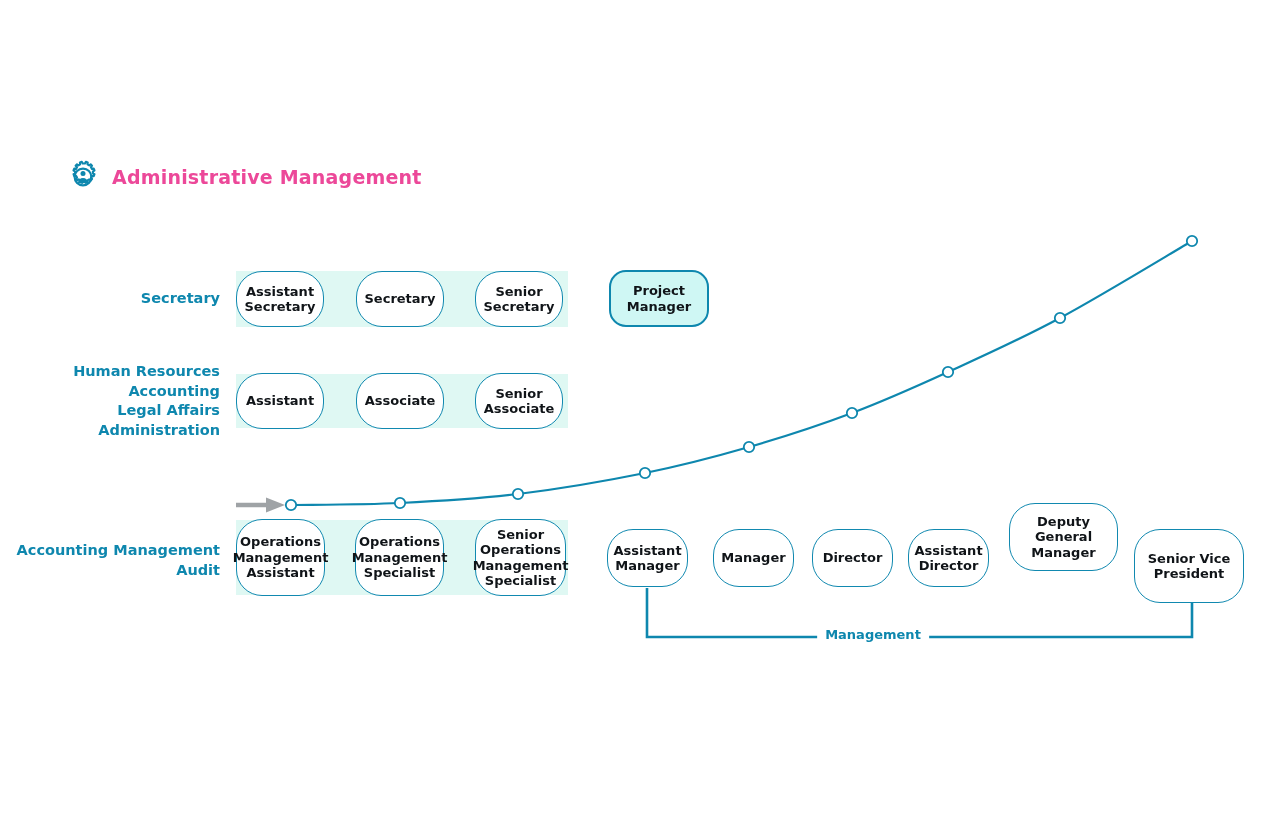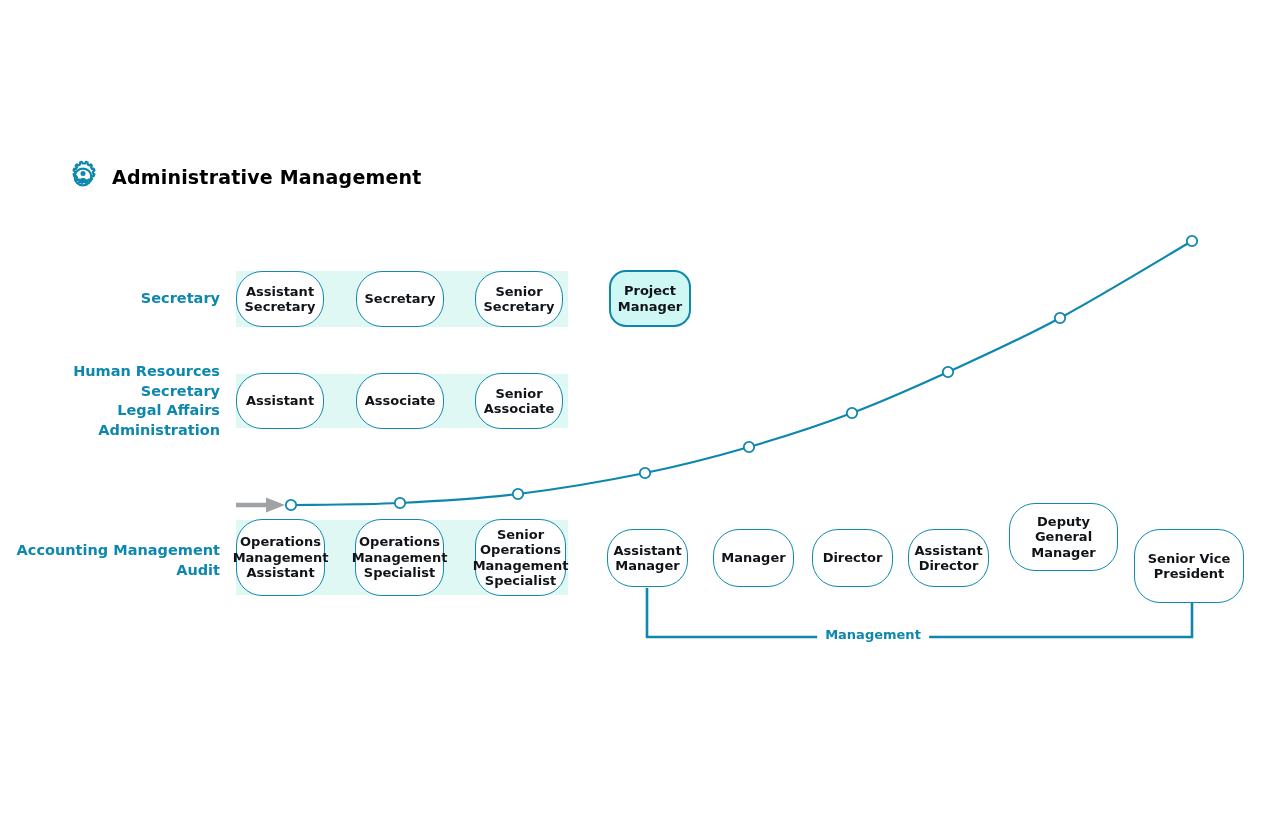--- a/index.html
+++ b/index.html
@@ -27,21 +27,21 @@
   }
   #header .gear-wrap {
     width: 34px;
     height: 34px;
     display: block;
     flex: 0 0 auto;
   }
   #header .title {
     font-size: 19px;
     font-weight: bold;
-    color: #000000;
+    color: #ec4899;
     letter-spacing: 0.2px;
     white-space: nowrap;
   }
 
   
   #artwork {
     position: absolute;
     left: 0;
     top: 0;
     width: 1277px;
@@ -150,34 +150,34 @@
         <path d="M11.9 23.2 a5.1 5.1 0 0 1 10.2 0 z"></path>
       </g>
     </svg>
   </span>
   <span class="title">Administrative Management</span>
 </div>
 
 <div id="row-labels">
     <div class="row-label" style="left: 35px; top: 289px; width: 185px;">Secretary</div>
     <div class="row-label" style="left: 35px; top: 362px; width: 185px;">Human Resources
-Secretary
+Accounting
 Legal Affairs
 Administration</div>
     <div class="row-label" style="left: 10px; top: 541px; width: 210px;">Accounting Management
 Audit</div>
   </div>
 
 <div id="pills">
     <div class="pill" style="left: 236px; top: 271px; width: 88px; height: 56px;">Assistant
 Secretary</div>
     <div class="pill" style="left: 356px; top: 271px; width: 88px; height: 56px;">Secretary</div>
     <div class="pill" style="left: 475px; top: 271px; width: 88px; height: 56px;">Senior
 Secretary</div>
-    <div class="pill highlight" style="left: 609px; top: 270px; width: 82px; height: 57px;">Project
+    <div class="pill highlight" style="left: 609px; top: 270px; width: 100px; height: 57px;">Project
 Manager</div>
     <div class="pill" style="left: 236px; top: 373px; width: 88px; height: 56px;">Assistant</div>
     <div class="pill" style="left: 356px; top: 373px; width: 88px; height: 56px;">Associate</div>
     <div class="pill" style="left: 475px; top: 373px; width: 88px; height: 56px;">Senior
 Associate</div>
     <div class="pill" style="left: 236px; top: 519px; width: 89px; height: 77px;">Operations
 Management
 Assistant</div>
     <div class="pill" style="left: 355px; top: 519px; width: 89px; height: 77px;">Operations
 Management

